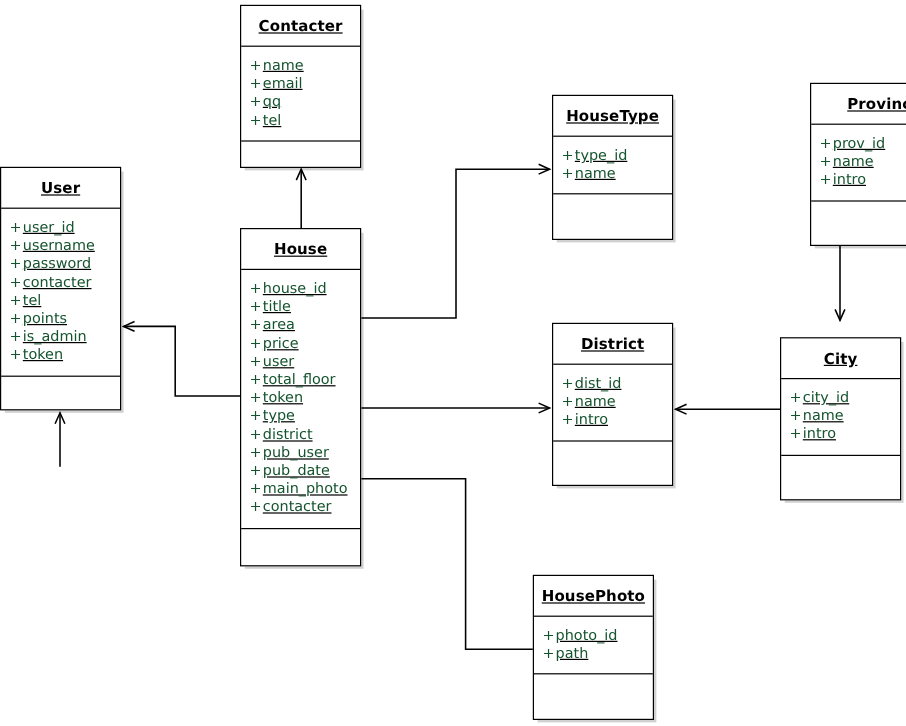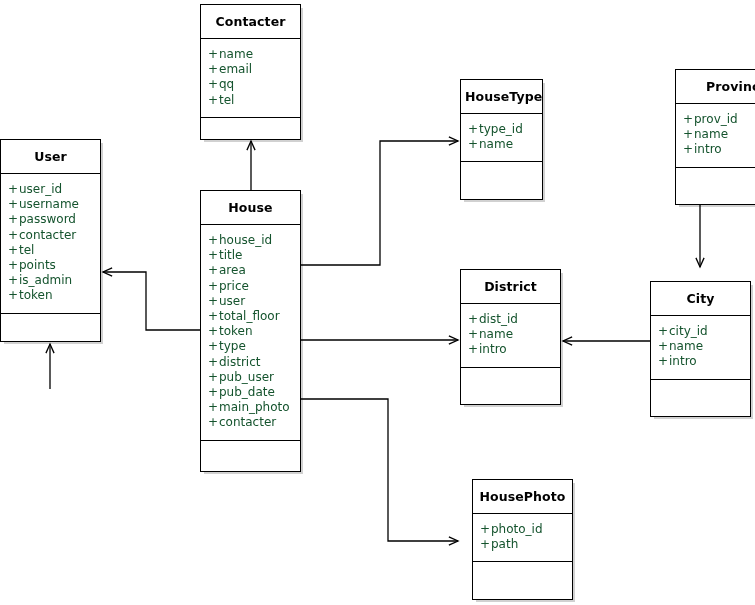--- a/index.html
+++ b/index.html
@@ -24,20 +24,21 @@
     width: 755px;
     height: 605px;
   }
   .uml-class {
     position: absolute;
     box-sizing: border-box;
     background: #ffffff;
     border: 1.4px solid #000000;
     box-shadow: 3px 3px 0 -1px rgba(0,0,0,0.18);
     z-index: 5;
+    text-decoration: underline;
   }
   .uml-title {
     text-align: center;
     font-weight: bold;
     font-size: 12.5px;
     color: #000000;
     padding: 9px 4px 9px 4px;
     border-bottom: 1.4px solid #000000;
     letter-spacing: 0.1px;
   }
@@ -137,21 +138,21 @@
         <div class="uml-attr"><span class="vis">+</span><span>token</span></div>
         <div class="uml-attr"><span class="vis">+</span><span>type</span></div>
         <div class="uml-attr"><span class="vis">+</span><span>district</span></div>
         <div class="uml-attr"><span class="vis">+</span><span>pub_user</span></div>
         <div class="uml-attr"><span class="vis">+</span><span>pub_date</span></div>
         <div class="uml-attr"><span class="vis">+</span><span>main_photo</span></div>
         <div class="uml-attr"><span class="vis">+</span><span>contacter</span></div>
       </div>
       <div class="uml-ops"></div>
     </div>
-    <div class="uml-class" style="left: 460px; top: 79px; width: 83px; height: 121px;">
+    <div class="uml-class" style="left: 460px; top: 79px; width: 101px; height: 121px;">
       <div class="uml-title">HouseType</div>
       <div class="uml-attrs">
         <div class="uml-attr"><span class="vis">+</span><span>type_id</span></div>
         <div class="uml-attr"><span class="vis">+</span><span>name</span></div>
       </div>
       <div class="uml-ops"></div>
     </div>
     <div class="uml-class" style="left: 650px; top: 69px; width: 124px; height: 136px; margin-left: 25px;">
       <div class="uml-title">Province</div>
       <div class="uml-attrs">
@@ -172,21 +173,21 @@
     </div>
     <div class="uml-class" style="left: 650px; top: 281px; width: 101px; height: 136px;">
       <div class="uml-title">City</div>
       <div class="uml-attrs">
         <div class="uml-attr"><span class="vis">+</span><span>city_id</span></div>
         <div class="uml-attr"><span class="vis">+</span><span>name</span></div>
         <div class="uml-attr"><span class="vis">+</span><span>intro</span></div>
       </div>
       <div class="uml-ops"></div>
     </div>
-    <div class="uml-class" style="left: 472px; top: 479px; width: 101px; height: 121px;">
+    <div class="uml-class" style="left: 444px; top: 479px; width: 101px; height: 121px;">
       <div class="uml-title">HousePhoto</div>
       <div class="uml-attrs">
         <div class="uml-attr"><span class="vis">+</span><span>photo_id</span></div>
         <div class="uml-attr"><span class="vis">+</span><span>path</span></div>
       </div>
       <div class="uml-ops"></div>
     </div>
   </div>
 
 </body></html>

